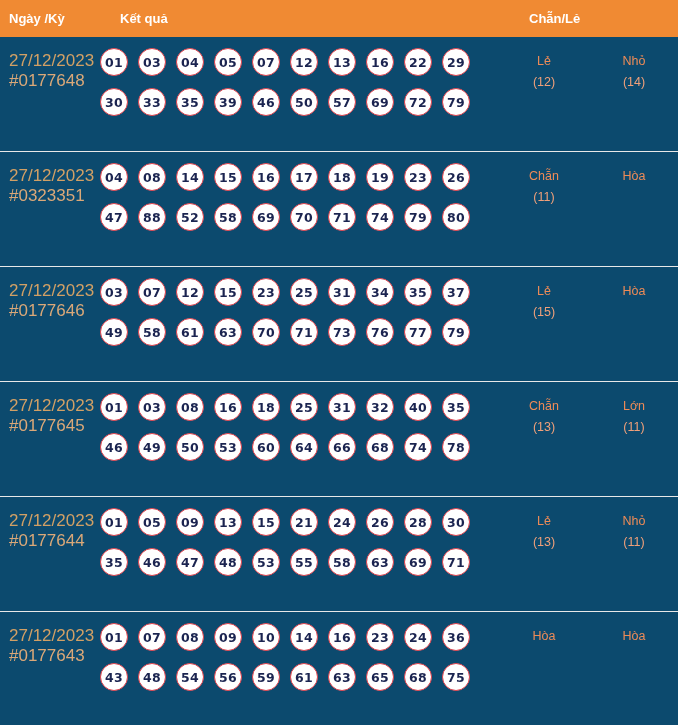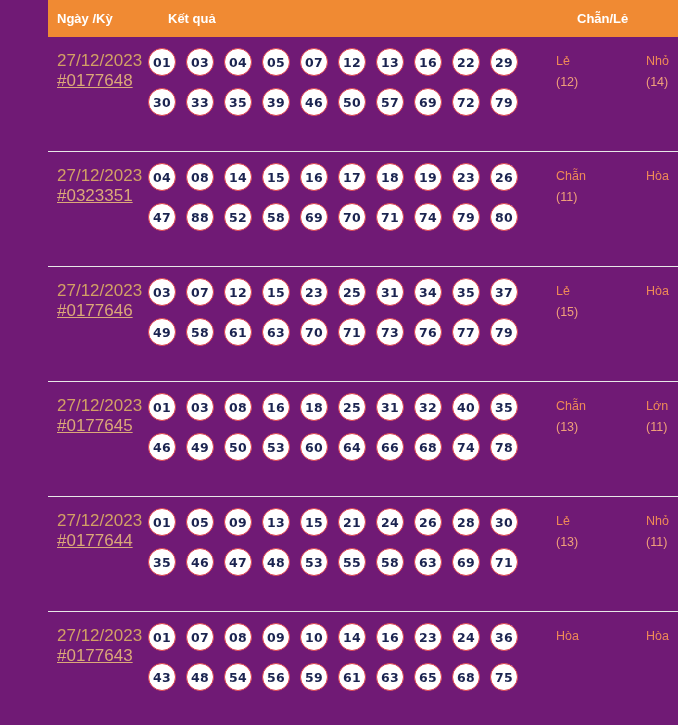--- a/index.html
+++ b/index.html
@@ -10,23 +10,22 @@
   body {
     width: 678px;
     height: 725px;
     background: #ffffff;
     font-family: "Liberation Sans", sans-serif;
     overflow: hidden;
   }
   .results-table {
     width: 678px;
     height: 725px;
-    background: #701a75;
+    background: #0c4a6e;
     position: relative;
-    padding-left: 48px;
   }
   
   .table-header {
     height: 37px;
     background: #f08a33;
     position: relative;
     width: 100%;
   }
   .th {
     position: absolute;
@@ -56,21 +55,21 @@
     position: absolute;
     left: 9px;
     top: 14px;
     width: 86px;
     color: #d9a46c;
     font-size: 17px;
     line-height: 20px;
     white-space: nowrap;
   }
   .row-date { display: block; color: #d2a065; }
-  .row-period { display: block; color: #dba878; text-decoration: underline; }
+  .row-period { display: block; color: #dba878; }
 
   .balls {
     position: absolute;
     left: 100px;
     top: 11px;
     width: 390px;
   }
   .ball-row {
     display: flex;
     gap: 10px;
@@ -89,21 +88,21 @@
     display: flex;
     align-items: center;
     justify-content: center;
     letter-spacing: 0.2px;
     font-family: "DejaVu Sans", sans-serif;
   }
 
   .verdict {
     position: absolute;
     top: 14px;
-    text-align: left;
+    text-align: center;
     font-size: 12.5px;
     line-height: 21px;
     color: #ef8b57;
     white-space: nowrap;
   }
   .verdict-oddeven { left: 508px; width: 72px; }
   .verdict-bigsmall { left: 598px; width: 72px; }
   .verdict .label { display: block; color: #ef8b57; }
   .verdict .count { display: block; color: #f0a07a; }
   .verdict .count:empty { display: none; }

